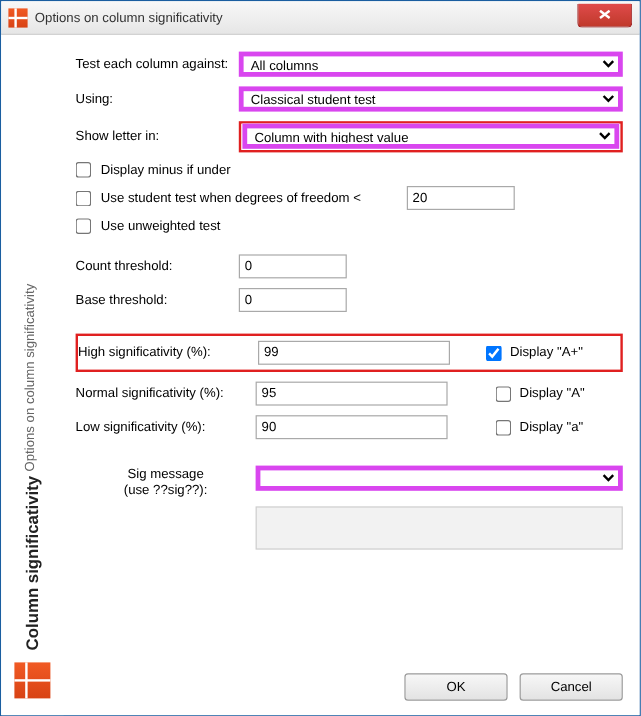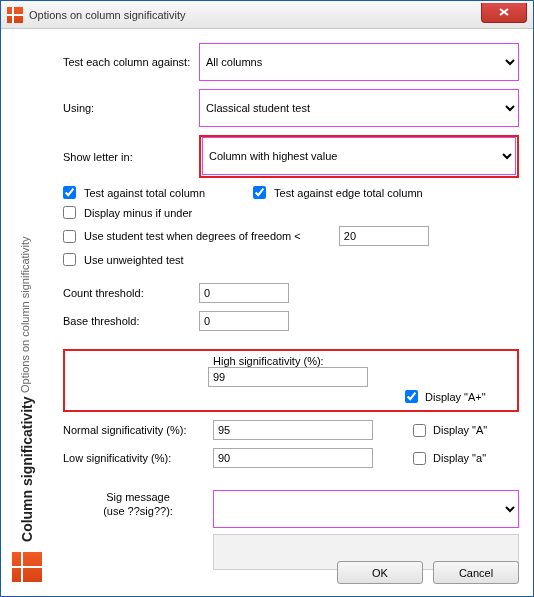--- a/index.html
+++ b/index.html
@@ -94,22 +94,22 @@
     position: relative;
     font-size: 11px;
   }
 
   .row { display:flex; align-items:center; margin-bottom: 8px; }
   .label { width: 136px; }
   .label.wide { width: 150px; }
 
   select.combo {
     flex:1;
-    height: 38px;
-    border: 1px solid #d946ef;
+    height: 21px;
+    border: 4px solid #d946ef;
     background: #fff;
     font: inherit;
     padding: 1px 2px;
   }
   input.txt {
     height: 20px;
     border: 1px solid #a9a9a9;
     background: #fff;
     font: inherit;
     padding: 1px 4px;
@@ -159,21 +159,20 @@
     padding:0 1px 1px 1px;
     display:flex;
   }
   .hl-select-wrap select { flex:1; }
 
   .hsig-box {
     display:flex; align-items:center;
     border:2px solid #e02020;
     padding:4px 6px 4px 0;
     margin-bottom: 8px;
-    flex-direction: column;
   }
 </style>
 </head>
 <body>
 
 <div class="titlebar">
   <div class="icon"></div>
   <div class="title">Options on column significativity</div>
   <div class="winbtn" title="Close">
     <svg width="10" height="8">
@@ -213,27 +212,20 @@
       <div class="label">Show letter in:</div>
       <div class="hl-select-wrap">
         <select class="combo">
           <option>Column with highest value</option>
         </select>
       </div>
     </div>
 
 
     <div class="checks">
-      <div class="chkrow">
-        <input type="checkbox" checked="" style="">
-        <span>Test against total column</span>
-        <span style="width:40px"></span>
-        <input type="checkbox" checked="" style="">
-        <span>Test against edge total column</span>
-      </div>
 
       <div class="chkrow">
         <input type="checkbox" style="">
         <span>Display minus if under</span>
       </div>
 
       <div class="chkrow">
         <input type="checkbox" style="">
         <span>Use student test when degrees of freedom &lt;</span>
         <span style="width:30px"></span>

